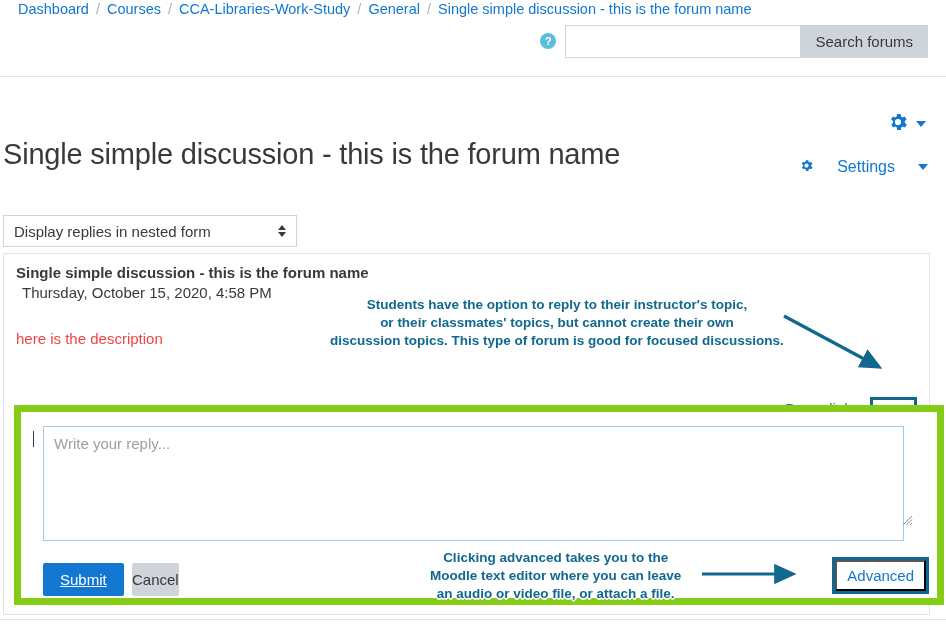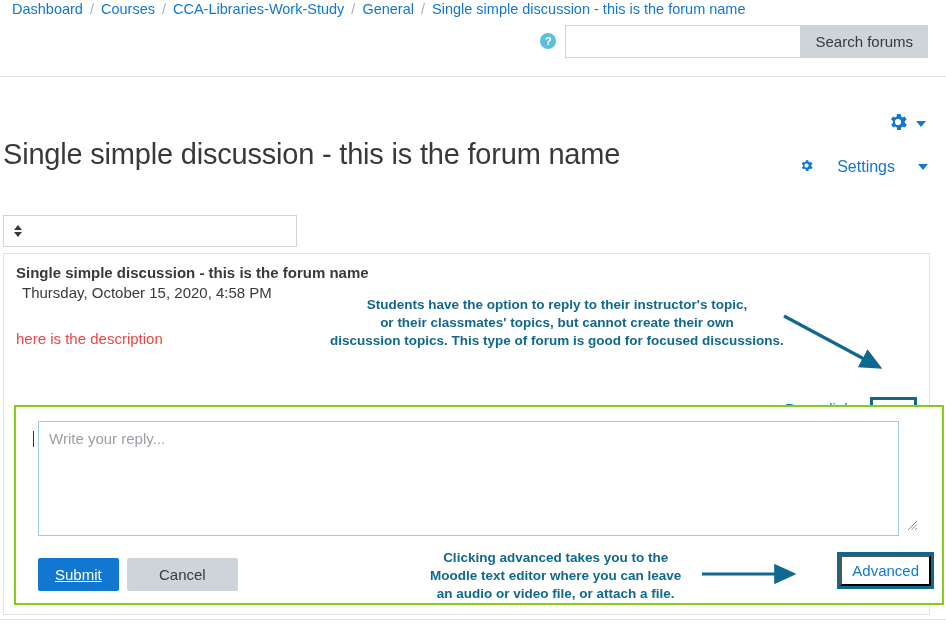--- a/index.html
+++ b/index.html
@@ -19,21 +19,21 @@
   a { text-decoration: none; }
 
   
   .breadcrumb-row {
     position: absolute;
     left: 0; top: 0;
     width: 946px;
     height: 18px;
     display: flex;
     align-items: center;
-    padding-left: 12px;
+    padding-left: 18px;
     box-sizing: border-box;
   }
   .crumb {
     color: #1177d1;
     font-size: 14.5px;
     white-space: nowrap;
     line-height: 18px;
   }
   .crumb.current { color: #1177d1; }
   .crumb-sep {
@@ -243,21 +243,21 @@
     box-sizing: border-box;
     display: inline-block;
   }
 
   
   .reply-form {
     position: absolute;
     left: 10px; top: 151px;
     width: 930px;
     height: 200px;
-    border: 2px solid #84cc16;
+    border: 7px solid #84cc16;
     background: #ffffff;
     box-sizing: border-box;
   }
   .reply-textarea {
     position: absolute;
     left: 22px; top: 14px;
     width: 861px;
     height: 115px;
     border: 1px solid #9ecaeb;
     background: #ffffff;
@@ -300,21 +300,21 @@
     text-decoration: underline;
   }
   .btn-cancel {
     position: absolute;
     left: 111px; top: 151px;
     background: #ced4da;
     color: #373a3c;
     border: none;
     font-size: 15px;
     font-family: "Liberation Sans", sans-serif;
-    padding: 8px 32px;
+    padding: 8px 0;
     cursor: pointer;
     border-radius: 2px;
   }
   .btn-advanced {
     position: absolute;
     right: 10px; top: 148px;
     color: #1177d1;
     font-size: 15px;
     font-family: "Liberation Sans", sans-serif;
     background: #ffffff;
@@ -393,20 +393,21 @@
   <span class="gear-glyph">
     <svg width="15" height="15" viewBox="0 0 24 24" fill="#1177d1" aria-hidden="true">
       <path d="M19.4 13a7.6 7.6 0 0 0 0-2l2-1.6-2-3.4-2.4 1a7.6 7.6 0 0 0-1.7-1l-.4-2.6h-4l-.4 2.6c-.6.2-1.2.6-1.7 1l-2.4-1-2 3.4L6.6 11a7.6 7.6 0 0 0 0 2l-2 1.6 2 3.4 2.4-1c.5.4 1.1.8 1.7 1l.4 2.6h4l.4-2.6c.6-.2 1.2-.6 1.7-1l2.4 1 2-3.4-2-1.6zM12 15.4A3.4 3.4 0 1 1 12 8.6a3.4 3.4 0 0 1 0 6.8z"></path>
     </svg>
   </span>
   <span class="settings-label">Settings</span>
   <span class="caret-down"></span>
 </div>
 
 <div class="display-select">
+  <span class="display-select-label">Display replies in nested form</span>
   <span class="select-arrows">
     <span class="arrow-up"></span>
     <span class="arrow-dn"></span>
   </span>
 </div>
 
 <div class="discussion-panel">
 
   <div class="post-subject">Single simple discussion - this is the forum name</div>
   <div class="post-date">Thursday, October 15, 2020, 4:58 PM</div>

